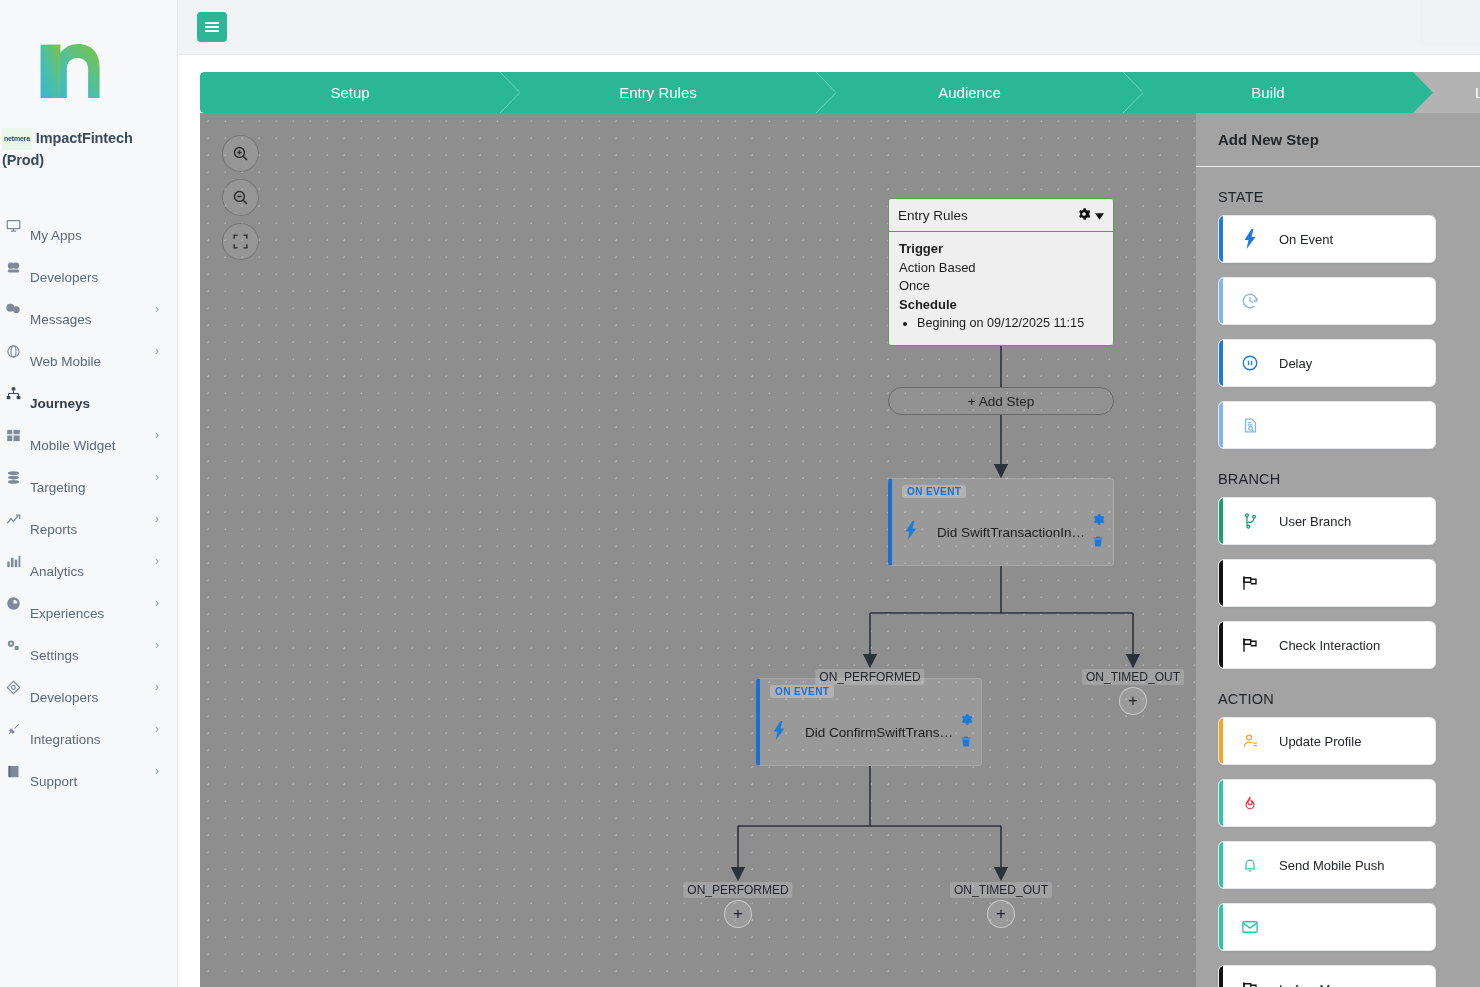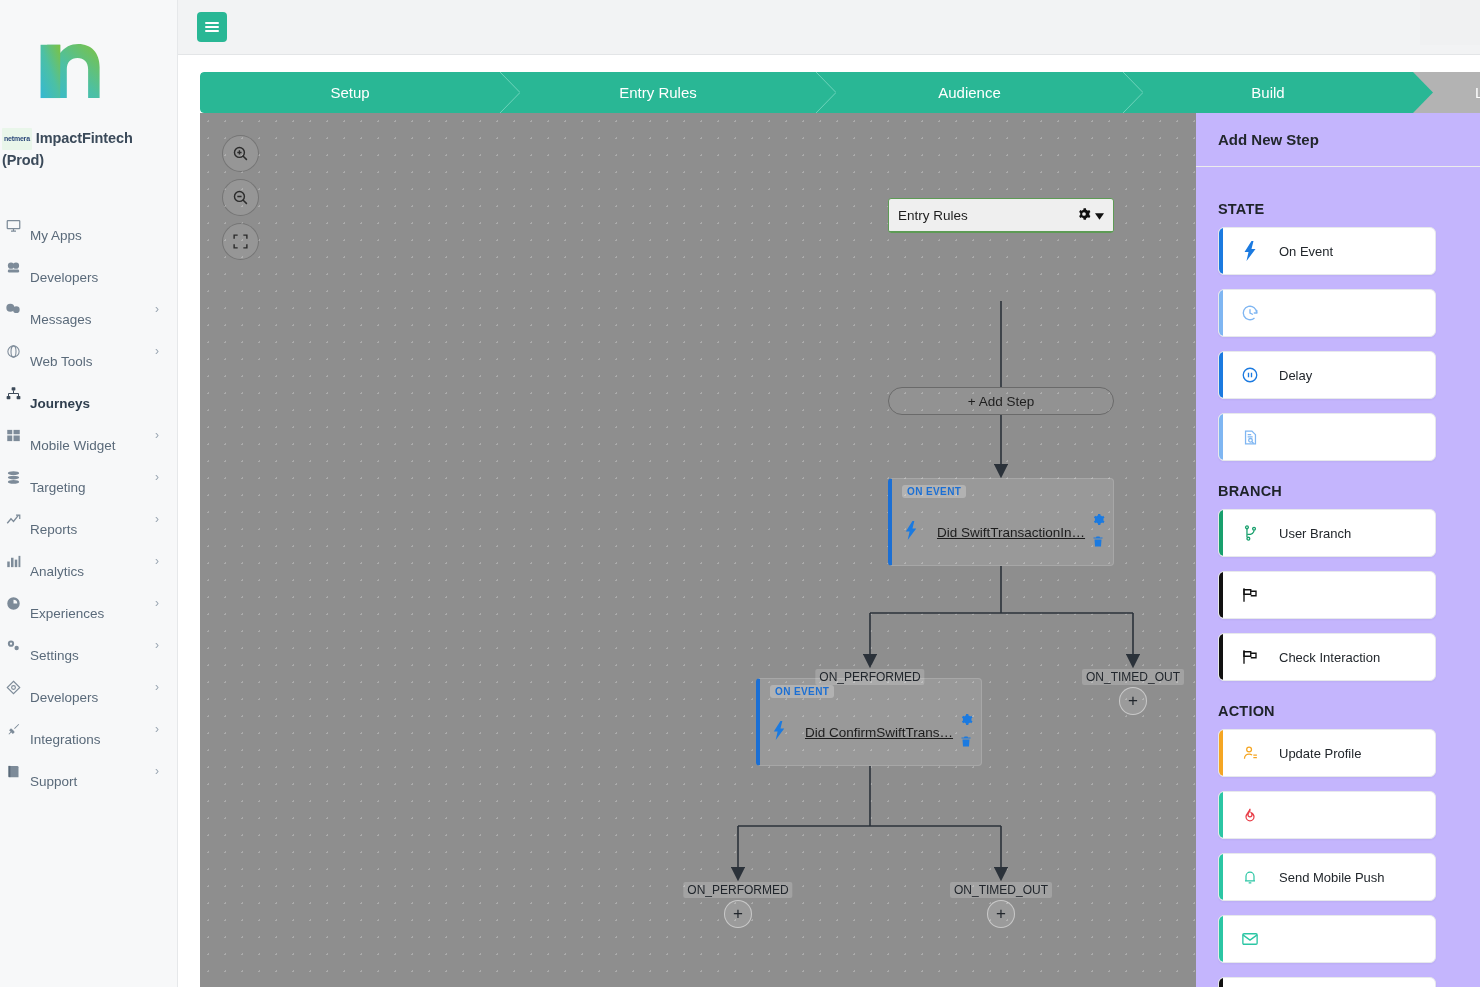--- a/index.html
+++ b/index.html
@@ -185,21 +185,21 @@
     font-size: 10px; letter-spacing: .4px;
     color: #1b6fd4; font-weight: bold;
     background: rgba(255,255,255,.25);
     padding: 1px 5px; border-radius: 3px;
   }
   .ev-row {
     position: absolute; left: 0; right: 0; top: 34px;
     display: flex; align-items: center; padding: 0 8px 0 12px;
   }
   .ev-bolt { color: #1b7ae0; font-size: 17px; line-height: 1; }
-  .ev-name { margin-left: 18px; font-size: 13.5px; color: #1d1d1d; text-decoration: underline; }
+  .ev-name { margin-left: 18px; font-size: 13.5px; color: #1d1d1d; }
   .ev-icons {
     margin-left: auto; display: flex; flex-direction: column;
     gap: 6px; color: #1b7ae0;
   }
   .ev-icons > span { cursor: pointer; line-height: 1; }
 
   .branch-label {
     position: absolute;
     font-size: 12px; color: #21262c;
     background: rgba(255,255,255,.18);
@@ -216,33 +216,33 @@
     color: #21262c; font-size: 17px;
     transform: translateX(-50%);
     cursor: pointer;
   }
   .flow-svg { position: absolute; left: 0; top: 0; width: 996px; height: 874px; pointer-events: none; }
 
   
   .panel {
     position: absolute; left: 1196px; top: 113px;
     width: 284px; height: 874px;
-    background: #c4b5fd;
+    background: #a3a3a3;
     overflow: hidden;
   }
   .panel-head {
     height: 54px; display: flex; align-items: center;
     padding: 0 22px;
     font-size: 15px; font-weight: bold; color: #22272c;
     border-bottom: 1px solid #ececec;
   }
   .panel-body { padding: 18px 0 0 22px; }
   .sec-title {
-    font-size: 14.5px; font-weight: bold; color: #1e2329;
-    letter-spacing: .2px; margin: 16px 0 10px 0;
+    font-size: 14.5px; font-weight: normal; color: #1e2329;
+    letter-spacing: .2px; margin: 4px 0 10px 0;
   }
   .sec-title.sp { margin-top: 22px; }
   .card-grid { display: flex; flex-wrap: wrap; gap: 14px 24px; }
   .step-card {
     position: relative;
     width: 218px; height: 48px;
     background: #fff;
     border: 1px solid #e7e9ec;
     border-radius: 6px;
     box-shadow: 0 1px 2px rgba(20,30,50,.05);
@@ -323,21 +323,21 @@
         <span class="nav-chev">›</span>
       </div>
 
       <div class="nav-item">
         <span class="nav-ico">
           <svg width="15" height="15" viewBox="0 0 24 24" fill="none" stroke="currentColor" stroke-width="1.7">
               <circle cx="12" cy="12" r="9"></circle>
               <ellipse cx="12" cy="12" rx="4" ry="9"></ellipse>
             </svg>
         </span>
-        <span class="nav-label">Web Tools</span>
+        <span class="nav-label">Web Mobile</span>
         <span class="nav-chev">›</span>
       </div>
 
       <div class="nav-item active">
         <span class="nav-ico">
           <svg width="15" height="15" viewBox="0 0 24 24" fill="currentColor">
               <rect x="9" y="2" width="6" height="5" rx="1"></rect>
               <rect x="1" y="16" width="6" height="5" rx="1"></rect>
               <rect x="17" y="16" width="6" height="5" rx="1"></rect>
               <path d="M12 7v5M4 16v-4h16v4" stroke="currentColor" stroke-width="1.6" fill="none"></path>
@@ -551,20 +551,29 @@
                 <circle cx="12" cy="12" r="3.2" fill="#efefef"></circle>
               </svg>
           </span>
           <span>
             <svg width="9" height="7" viewBox="0 0 10 7">
                 <path d="M0 0h10L5 7z" fill="currentColor"></path>
               </svg>
           </span>
         </span>
       </div>
+      <div class="entry-body">
+        <div><b>Trigger</b></div>
+        <div>Action Based</div>
+        <div>Once</div>
+        <div><b>Schedule</b></div>
+        <ul>
+          <li>Begining on 09/12/2025 11:15</li>
+        </ul>
+      </div>
     </div>
 
     <div class="add-step-btn">+ Add Step</div>
 
     <div class="ev-node n1">
       <span class="ev-tag">ON EVENT</span>
       <div class="ev-row">
         <span class="ev-bolt">
           <svg width="15" height="19" viewBox="0 0 12 20" fill="currentColor">
               <path d="M7 0L0 11h4l-2 9 9-12H7l2-8z"></path>

